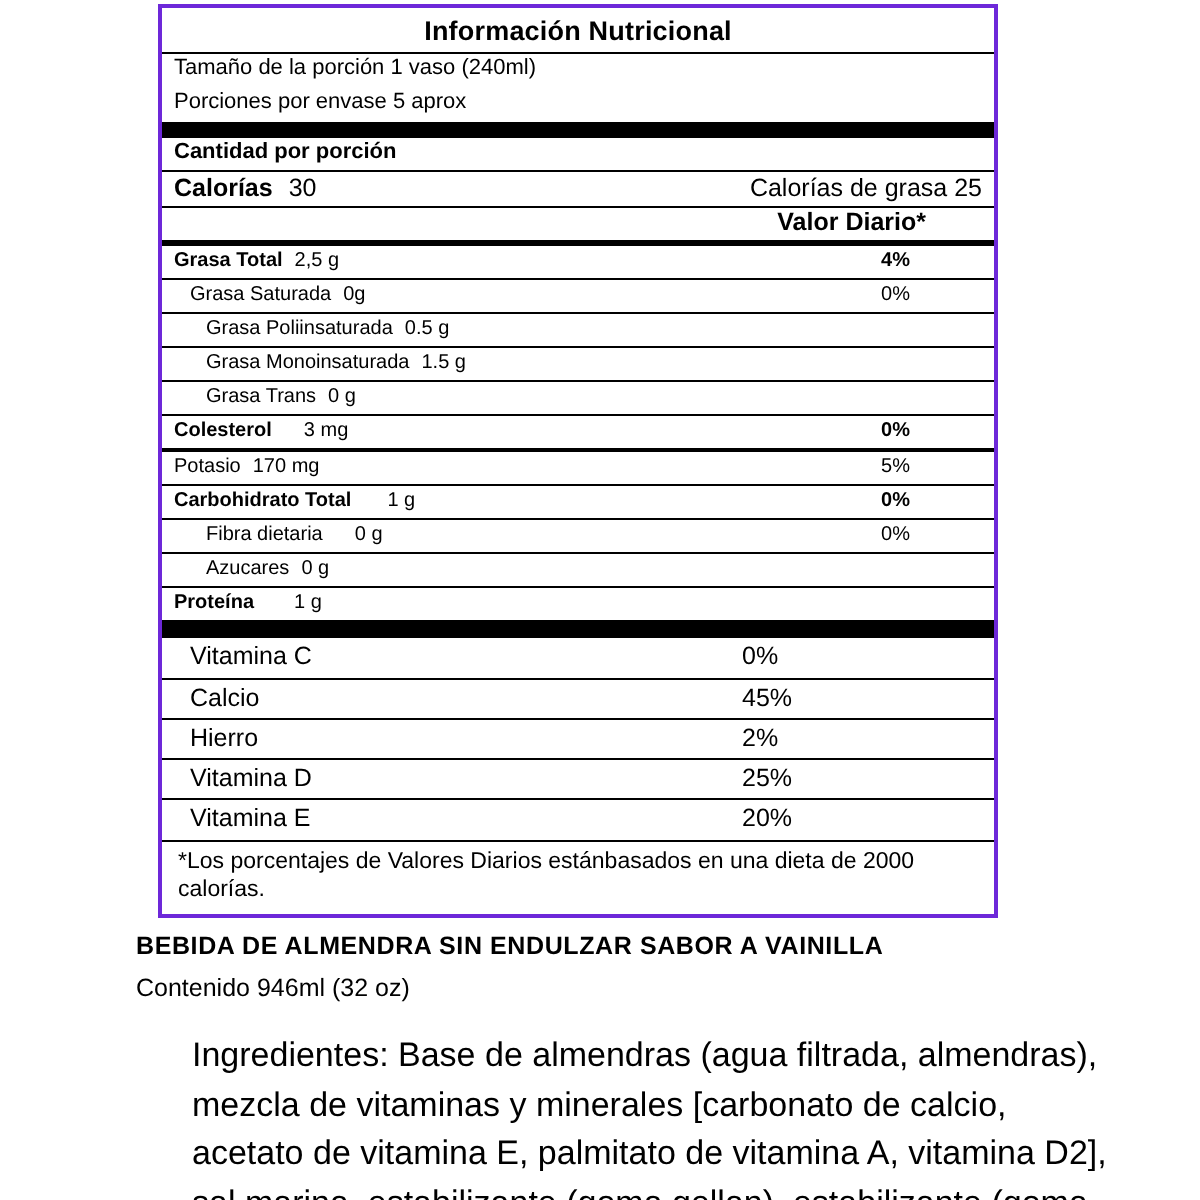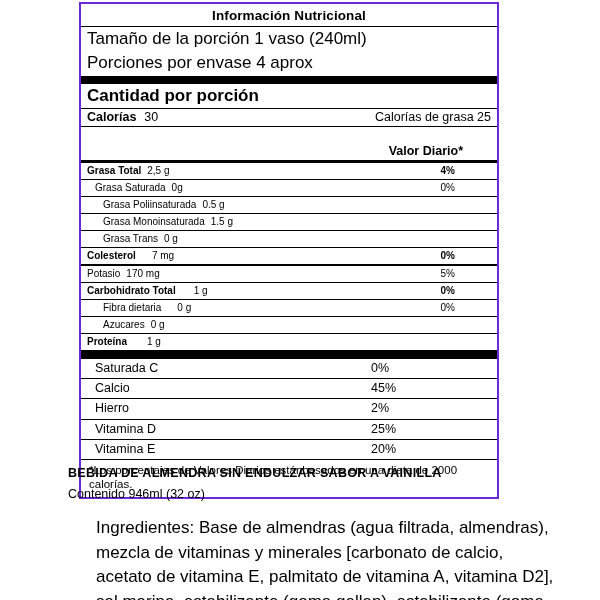--- a/index.html
+++ b/index.html
@@ -32,21 +32,21 @@
   }
   .nf-title {
     text-align: center;
     font-size: 13.5px;
     font-weight: bold;
     padding: 4px 0 3px 0;
     letter-spacing: 0.1px;
   }
   .line {
     padding: 1px 6px 2px 6px;
-    font-size: 17px;
+    font-size: 11px;
     line-height: 1.25;
   }
   .rule-thin {
     border-top: 1px solid #000;
   }
   .rule-med {
     border-top: 3px solid #000;
   }
   .rule-thick {
     border-top: 8px solid #000;
@@ -87,21 +87,20 @@
     flex: 1;
   }
   .cal-row .cal-right {
     white-space: nowrap;
   }
   .dv-head {
     text-align: right;
     padding: 0 34px 2px 6px;
     font-size: 12.5px;
     font-weight: bold;
-    margin-top: 17px;
   }
   .vit-row {
     display: flex;
     justify-content: space-between;
     padding: 1px 6px 2px 6px;
     font-size: 12.5px;
     line-height: 1.3;
   }
   .vit-row .vleft { padding-left: 8px; }
   .vit-row .vright {
@@ -146,21 +145,21 @@
 <body>
 
 <div class="page">
 
   <div class="panel">
 
     <div class="nf-title">Información Nutricional</div>
 
     <div class="rule-thin"></div>
     <div class="line">Tamaño de la porción 1 vaso (240ml)</div>
-    <div class="line">Porciones por envase 4 aprox</div>
+    <div class="line">Porciones por envase 5 aprox</div>
 
     <div class="rule-thick"></div>
     <div class="line bold">Cantidad por porción</div>
 
     <div class="rule-thin"></div>
     <div class="cal-row">
       <div class="cal-left">
         <span class="bold">Calorías</span>
         <span>30</span>
       </div>
@@ -214,21 +213,21 @@
           <span>Grasa Trans</span>
           <span>0 g</span>
         </div>
         <div class="right"></div>
       </div>
       <div class="rule-thin"></div>
 
       <div class="row">
         <div class="left">
           <span class="bold">Colesterol</span>
-          <span style="padding-left:10px">7 mg</span>
+          <span style="padding-left:10px">3 mg</span>
         </div>
         <div class="right bold">0%</div>
       </div>
       <div class="rule-thin"></div>
 
       <div class="rule-thin"></div>
 
       <div class="row">
         <div class="left">
           <span>Potasio</span>
@@ -272,21 +271,21 @@
         </div>
         <div class="right"></div>
       </div>
     </div>
 
     <div class="rule-thick"></div>
 
     <div>
       <div class="rule-thin"></div>
       <div class="vit-row">
-        <div class="vleft">Saturada C</div>
+        <div class="vleft">Vitamina C</div>
         <div class="vright">0%</div>
       </div>
       <div class="rule-thin"></div>
       <div class="vit-row">
         <div class="vleft">Calcio</div>
         <div class="vright">45%</div>
       </div>
       <div class="rule-thin"></div>
       <div class="vit-row">
         <div class="vleft">Hierro</div>

